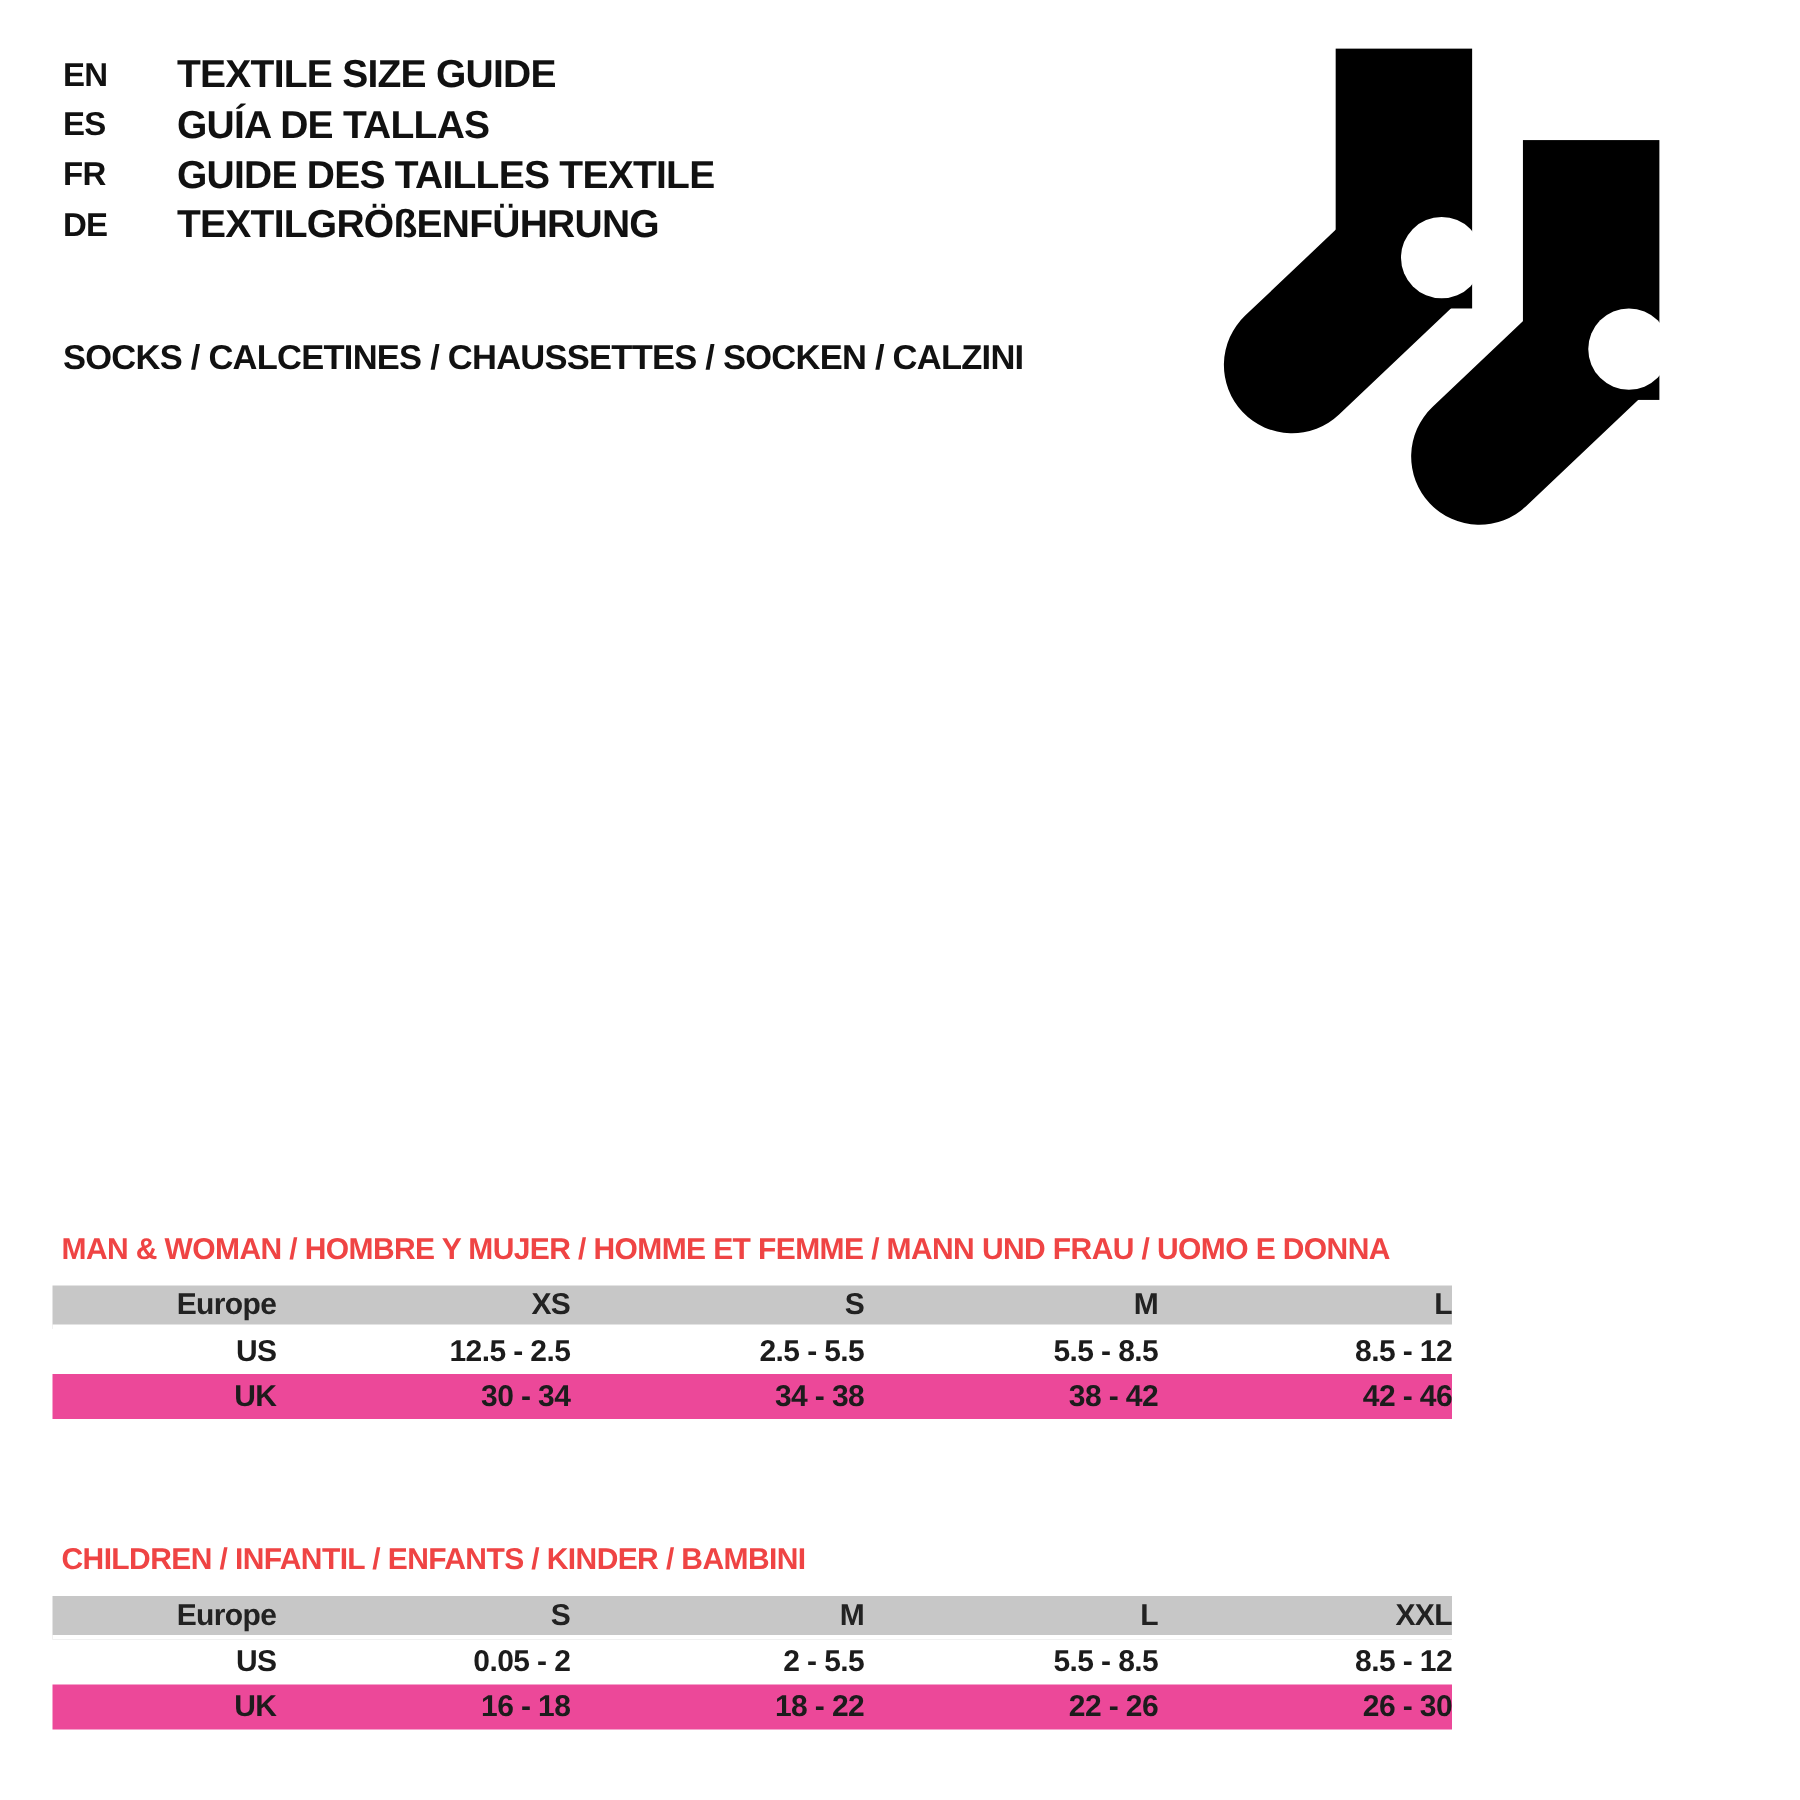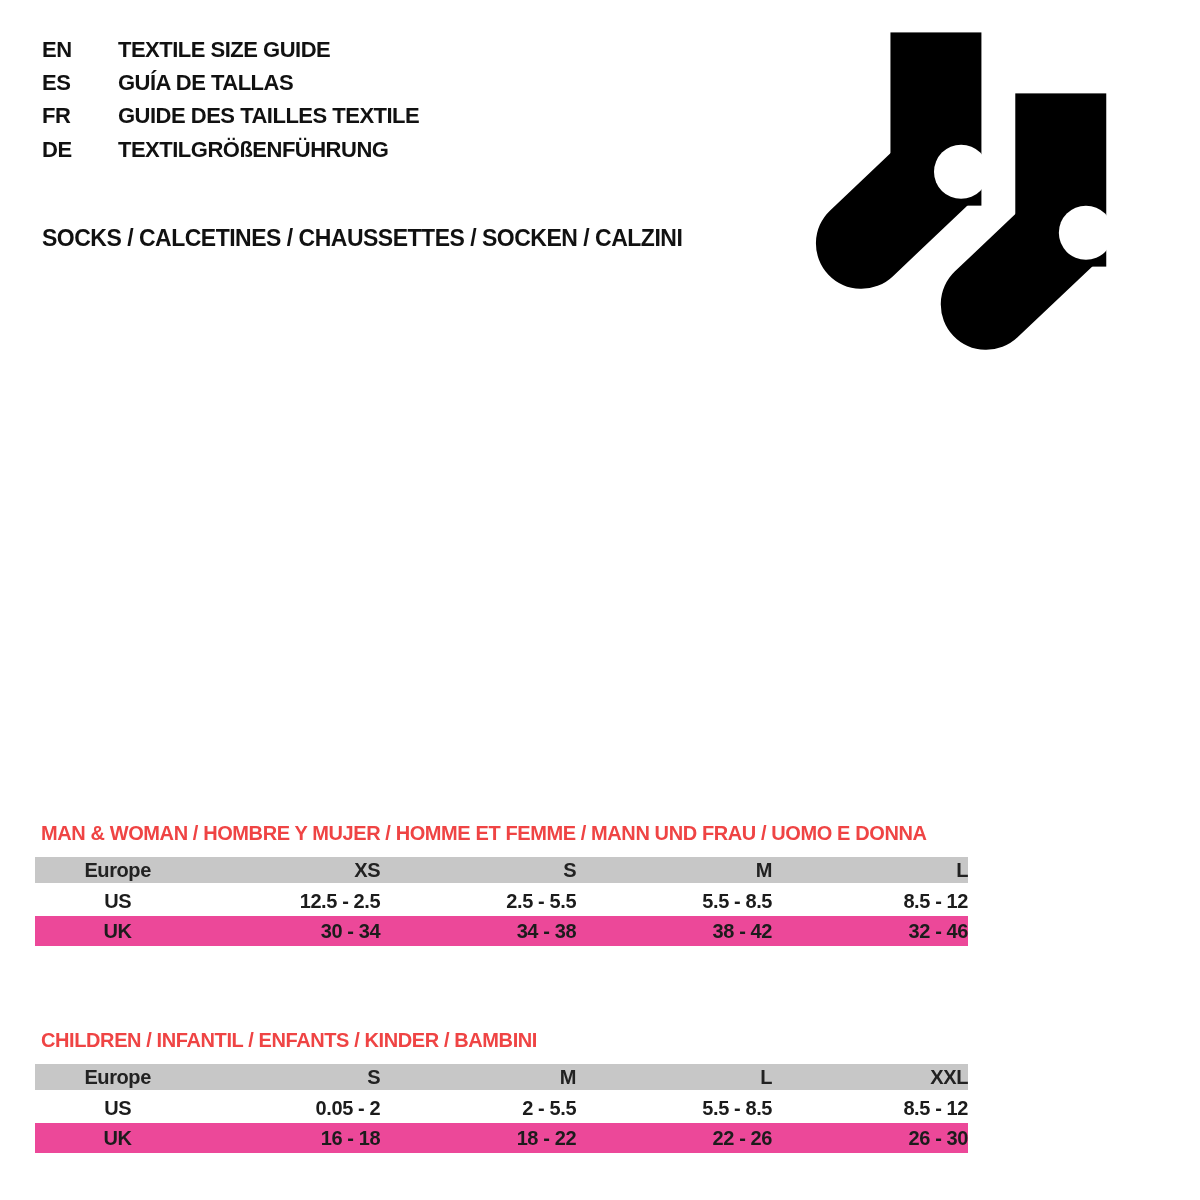--- a/index.html
+++ b/index.html
@@ -10,21 +10,21 @@
     font-family:"Liberation Sans", sans-serif;
     font-weight:bold;
     color:#111111;
     overflow:hidden;
   }
 
   
   .lang-list { position:absolute; left:42px; top:33px; }
   .lang-row { display:flex; align-items:center; height:33.4px; }
   .lang-code { width:76px; font-size:22px; letter-spacing:-0.5px; }
-  .lang-label { font-size:22px; letter-spacing:-0.5px; white-space:nowrap; }
+  .lang-label { font-size:26px; letter-spacing:-0.5px; white-space:nowrap; }
 
   
   .product-line {
     position:absolute; left:42px; top:225px;
     font-size:23px; letter-spacing:-0.5px; line-height:26px; white-space:nowrap;
   }
 
   
   .socks-icon { position:absolute; left:814px; top:32px; width:300px; height:326px; }
   .socks-icon svg { width:100%; height:100%; display:block; }
@@ -37,21 +37,21 @@
     font-size:20px; line-height:22px; letter-spacing:-0.4px;
     margin:0 0 13px 6px; color:#ef4444; white-space:nowrap;
   }
   table.size-table { width:100%; border-collapse:separate; border-spacing:0; table-layout:fixed; }
   .size-table th, .size-table td {
     font-weight:bold; font-size:20px; letter-spacing:-0.4px;
     height:30px; vertical-align:middle; text-align:right; color:#1c1c1c;
     white-space:nowrap;
   }
   .size-table thead th { background:#c7c7c7; height:29px; border-bottom:3px solid #ffffff; color:#222; }
-  .size-table th:first-child, .size-table td:first-child { text-align:center; padding-left:16px; }
+  .size-table th:first-child, .size-table td:first-child { text-align:right; padding-left:16px; }
   .size-table tr.row-uk td { background:#ec4899; }
   .size-table col.label-col { width:16%; }
 </style>
 </head>
 <body>
 
 <div class="lang-list">
   <div class="lang-row">
     <span class="lang-code">EN</span>
     <span class="lang-label">TEXTILE SIZE GUIDE</span>
@@ -112,21 +112,21 @@
         <td>12.5 - 2.5</td>
         <td>2.5 - 5.5</td>
         <td>5.5 - 8.5</td>
         <td>8.5 - 12</td>
       </tr>
       <tr class="row-uk">
         <td>UK</td>
         <td>30 - 34</td>
         <td>34 - 38</td>
         <td>38 - 42</td>
-        <td>32 - 46</td>
+        <td>42 - 46</td>
       </tr>
     </tbody>
   </table>
 </div>
 
 <div class="size-section section-children">
   <div class="section-title">CHILDREN / INFANTIL / ENFANTS / KINDER / BAMBINI</div>
   <table class="size-table">
     <colgroup>
         <col class="label-col">

